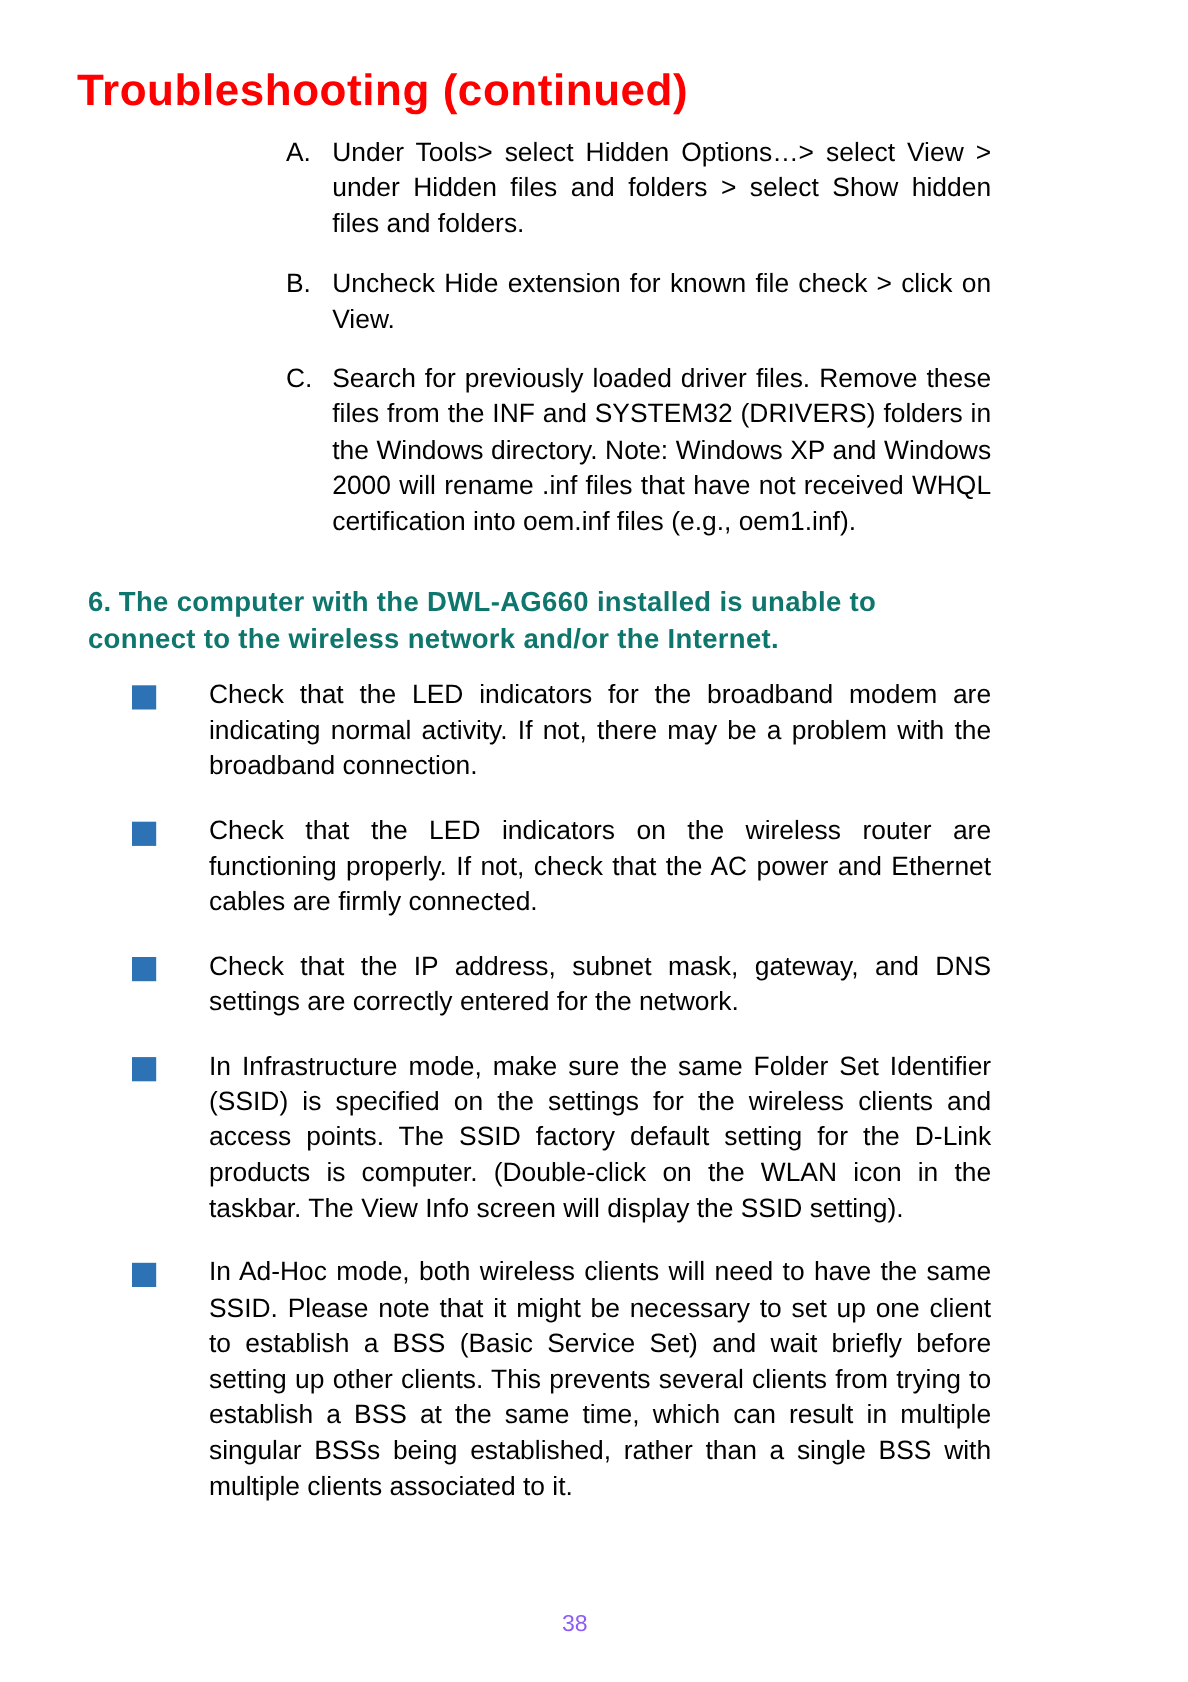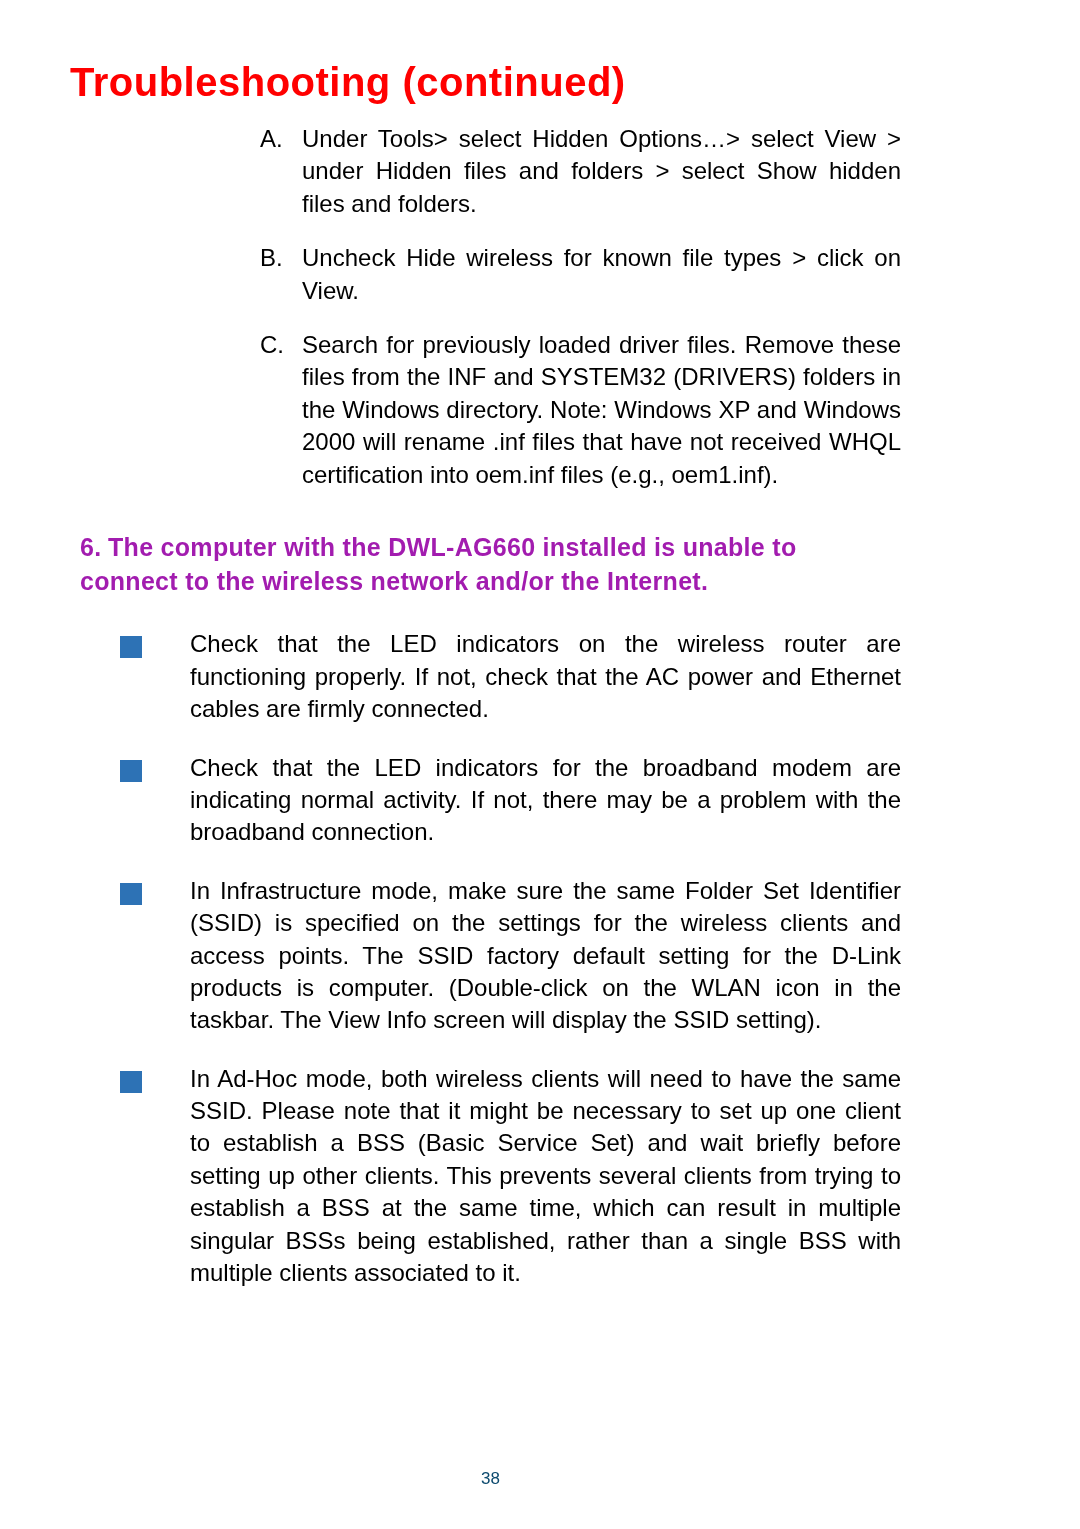--- a/index.html
+++ b/index.html
@@ -35,24 +35,24 @@
     text-align: justify;
   }
   .lettered-item .label {
     width: 42px;
     flex: 0 0 42px;
   }
   .lettered-item .body {
     flex: 1;
   }
   .heading6 {
-    color: #a21caf;
+    color: #0f766e;
     font-weight: bold;
     font-size: 25px;
-    margin: 40px 10px 30px 10px;
+    margin: 40px 10px 18px 10px;
     line-height: 1.35;
     letter-spacing: 0.3px;
   }
   .heading6 .num {
     display: inline-block;
     width: 28px;
   }
   .bullets {
     margin-left: 50px;
     margin-right: 10px;
@@ -76,59 +76,64 @@
   }
   .bullet-item .body {
     flex: 1;
   }
   .page-number {
     position: absolute;
     bottom: 40px;
     left: 0;
     width: 100%;
     text-align: center;
-    font-size: 17px;
-    color: #0c4a6e;
+    font-size: 21px;
+    color: #8b5cf6;
+    padding-left: 32px;
   }
   b { font-weight: normal; }
 </style>
 </head>
 <body>
 
 <div class="page">
 
   <h1 class="title">Troubleshooting (continued)</h1>
 
   <div class="lettered-list">
     <div class="lettered-item">
       <div class="label">A.</div>
       <div class="body">Under <b>Tools</b>&gt; select <b>Hidden Options</b>…&gt; select <b>View</b> &gt; under <b>Hidden files and folders</b> &gt; select <b>Show hidden files and folders</b>.</div>
     </div>
     <div class="lettered-item">
       <div class="label">B.</div>
-      <div class="body">Uncheck <b>Hide wireless for known file types</b> &gt; click on <b>View</b>.</div>
+      <div class="body">Uncheck <b>Hide extension for known file check</b> &gt; click on <b>View</b>.</div>
     </div>
     <div class="lettered-item">
       <div class="label">C.</div>
       <div class="body">Search for previously loaded driver files. Remove these files from the <b>INF</b> and <b>SYSTEM32</b> (DRIVERS) folders in the Windows directory. Note: Windows XP and Windows 2000 will rename <b>.inf</b> files that have not received WHQL certification into <b>oem.inf</b> files (e.g., <b>oem1.inf</b>).</div>
     </div>
   </div>
 
   <div class="heading6">
     <span class="num">6.</span><span>The computer with the DWL-AG660 installed is unable to connect to the wireless network and/or the Internet.</span>
   </div>
 
   <div class="bullets">
     <div class="bullet-item">
       <div class="sq-wrap"><span class="sq" style="background: rgb(45, 114, 181);"></span></div>
+      <div class="body">Check that the LED indicators for the broadband modem are indicating normal activity. If not, there may be a problem with the broadband connection.</div>
+    </div>
+    <div class="bullet-item">
+      <div class="sq-wrap"><span class="sq" style="background: rgb(45, 114, 181);"></span></div>
       <div class="body">Check that the LED indicators on the wireless router are functioning properly. If not, check that the AC power and Ethernet cables are firmly connected.</div>
     </div>
     <div class="bullet-item">
       <div class="sq-wrap"><span class="sq" style="background: rgb(45, 114, 181);"></span></div>
-      <div class="body">Check that the LED indicators for the broadband modem are indicating normal activity. If not, there may be a problem with the broadband connection.</div>
+      <div class="body">Check that the IP address, subnet mask, gateway, and DNS settings are correctly entered for the network.</div>
     </div>
     <div class="bullet-item">
       <div class="sq-wrap"><span class="sq" style="background: rgb(45, 114, 181);"></span></div>
       <div class="body">In <b>Infrastructure</b> mode, make sure the same <b>Folder Set Identifier (SSID)</b> is specified on the settings for the wireless clients and access points. The <b>SSID</b> factory default setting for the D-Link products is <b>computer.</b>  (Double-click on the WLAN icon in the taskbar. The <b>View Info</b> screen will display the SSID setting).</div>
     </div>
     <div class="bullet-item">
       <div class="sq-wrap"><span class="sq" style="background: rgb(45, 114, 181);"></span></div>
       <div class="body">In <b>Ad-Hoc</b> mode, both wireless clients will need to have the same <b>SSID</b>. Please note that it might be necessary to set up one client to establish a <b>BSS (Basic Service Set)</b> and wait briefly before setting up other clients. This prevents several clients from trying to establish a <b>BSS</b> at the same time, which can result in multiple singular <b>BSSs</b> being established, rather than a single <b>BSS</b> with multiple clients associated to it.</div>
     </div>
   </div>

